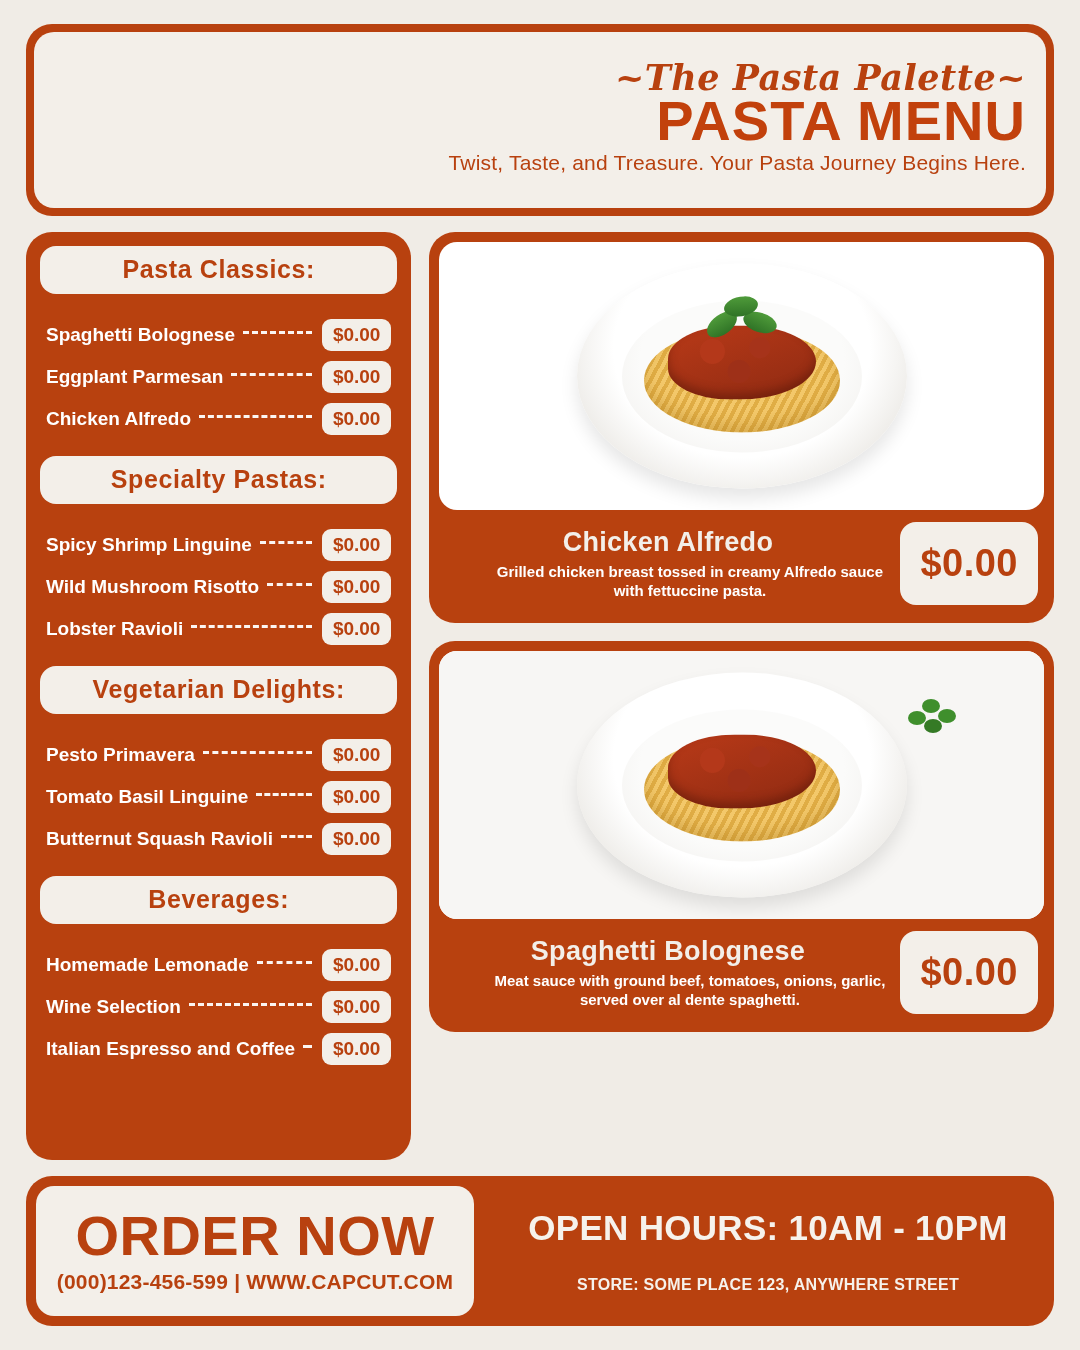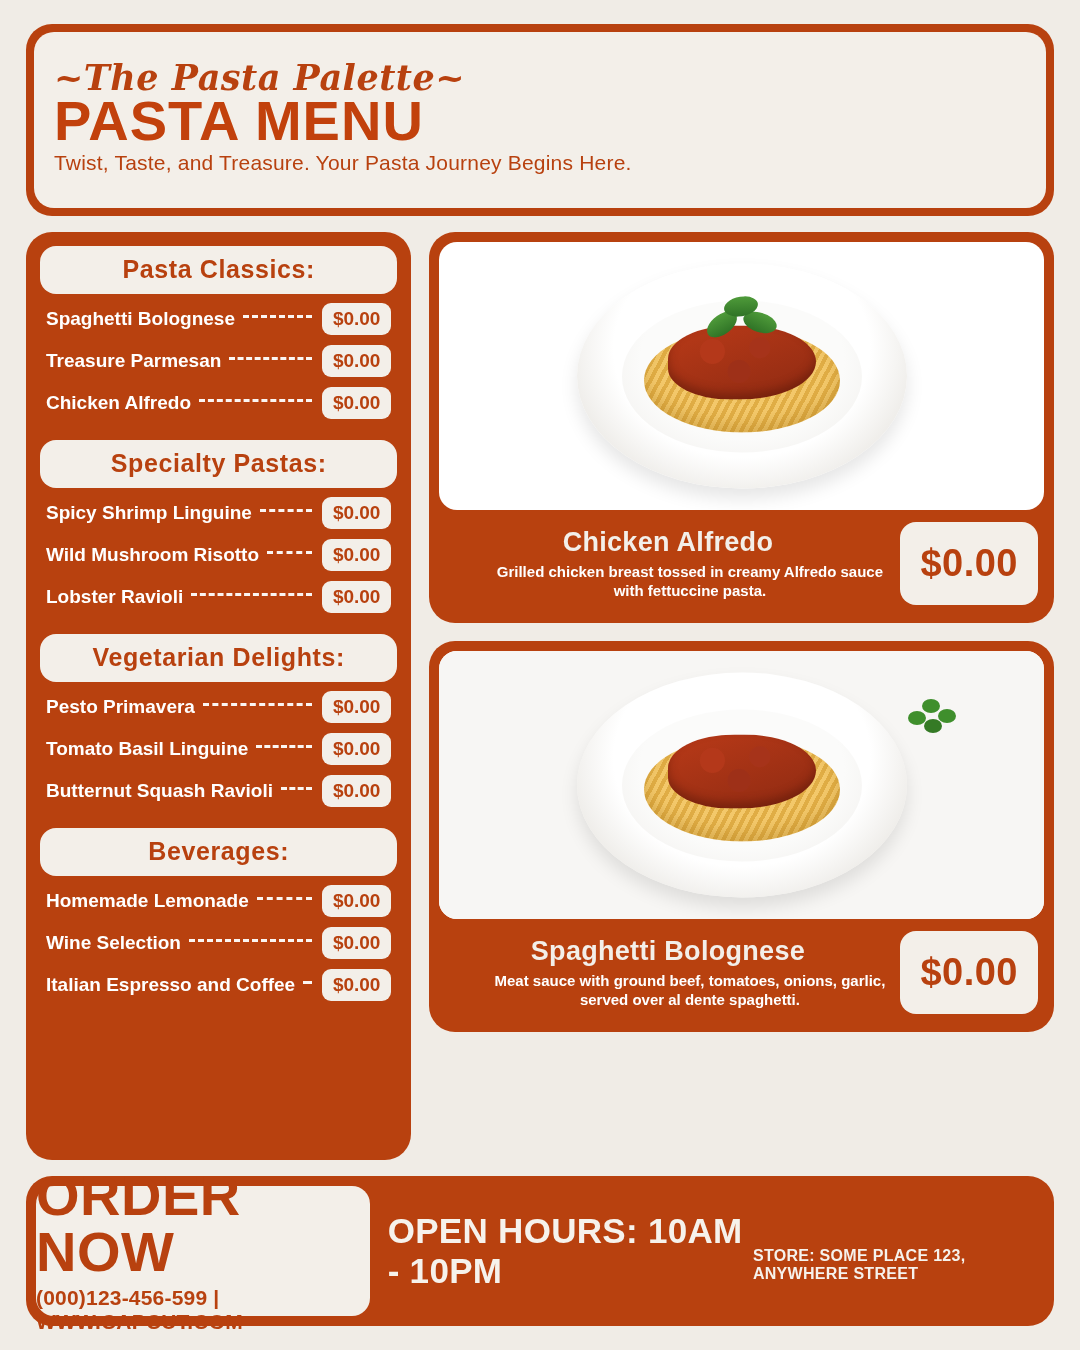--- a/index.html
+++ b/index.html
@@ -28,21 +28,21 @@
     padding: 8px;
     height: 192px;
     flex: 0 0 auto;
   }
   .header-inner {
     background: #f3efe9;
     border-radius: 20px;
     height: 100%;
     display: flex;
     flex-direction: column;
-    align-items: flex-start;
+    align-items: flex-end;
     justify-content: center;
     padding: 6px 20px 14px;
   }
   .script-title {
     font-family: "DejaVu Serif", serif;
     font-style: italic;
     font-weight: bold;
     font-size: 35px;
     color: #b8410f;
     letter-spacing: 0.5px;
@@ -84,21 +84,21 @@
 
   .section-header {
     background: #f3efe9;
     border-radius: 16px;
     text-align: center;
     color: #b8410f;
     font-weight: bold;
     font-size: 25px;
     letter-spacing: 0.6px;
     padding: 9px 0 10px;
-    margin-bottom: 4px;
+    margin-bottom: 20px;
   }
 
   .menu-item {
     display: flex;
     align-items: center;
     padding: 0 6px;
     height: 42px;
     gap: 6px;
   }
   .item-name {
@@ -213,21 +213,21 @@
   .contact {
     color: #b8410f;
     font-weight: bold;
     font-size: 21px;
     margin-top: 6px;
     letter-spacing: 0.2px;
   }
   .footer-right {
     flex: 1 1 auto;
     display: flex;
-    flex-direction: row;
+    flex-direction: column;
     justify-content: center;
     align-items: center;
     padding-left: 4px;
   }
   .hours {
     color: #f6f2ec;
     font-weight: bold;
     font-size: 35px;
     letter-spacing: 0.3px;
   }
@@ -351,21 +351,21 @@
 
     <div class="col-left">
 
       <div class="section-header">Pasta Classics:</div>
       <div class="menu-item">
         <span class="item-name">Spaghetti Bolognese</span>
         <span class="dots"></span>
         <span class="price-chip">$0.00</span>
       </div>
       <div class="menu-item">
-        <span class="item-name">Treasure Parmesan</span>
+        <span class="item-name">Eggplant Parmesan</span>
         <span class="dots"></span>
         <span class="price-chip">$0.00</span>
       </div>
       <div class="menu-item">
         <span class="item-name">Chicken Alfredo</span>
         <span class="dots"></span>
         <span class="price-chip">$0.00</span>
       </div>
 
       <div class="section-gap"></div>

